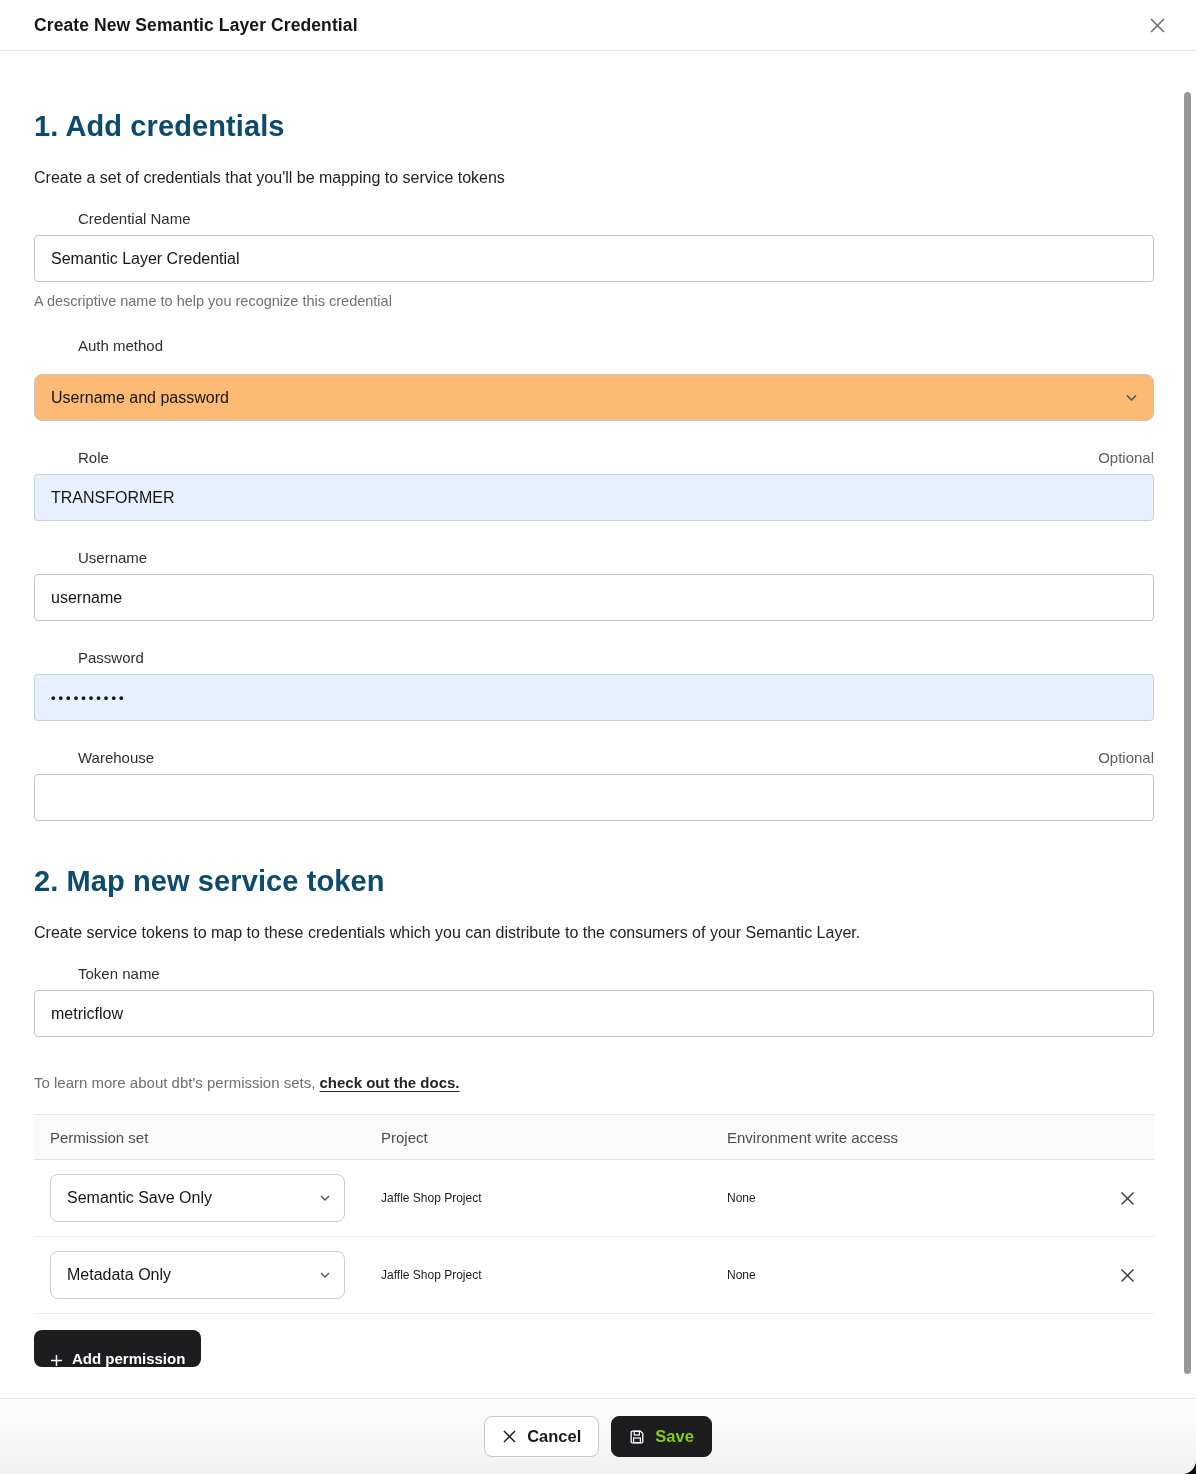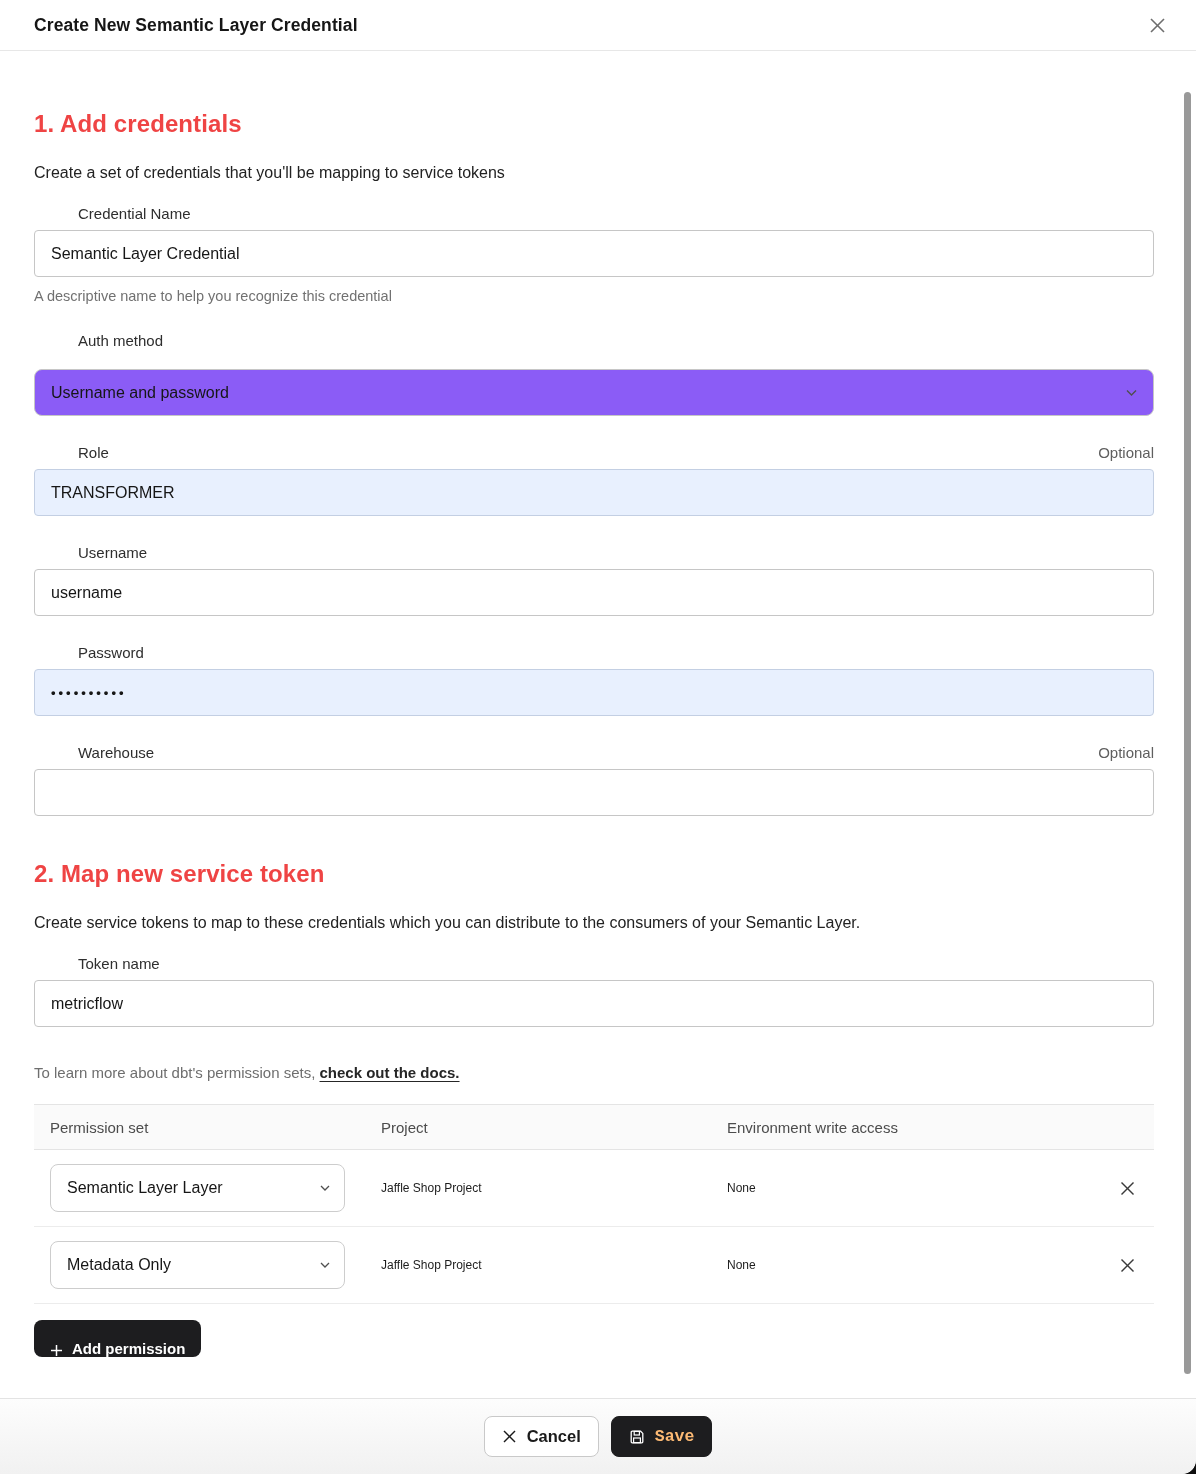--- a/index.html
+++ b/index.html
@@ -31,41 +31,41 @@
     background: none; border: none; cursor: pointer;
     display: flex; align-items: center; justify-content: center;
     width: 30px; height: 30px;
   }
   
   .modal-body {
     flex: 1 1 auto;
     overflow: hidden;
     padding: 59px 42px 0 34px;
   }
-  .section-heading { font-size: 24px; font-weight: 700; color: #ef4444; margin-bottom: 26px; letter-spacing: .1px; }
+  .section-heading { font-size: 29px; font-weight: 700; color: #0c4a6e; margin-bottom: 26px; letter-spacing: .1px; }
   .section-desc { font-size: 16px; color: #222; margin-bottom: 23px; }
   .field { margin-bottom: 28px; }
   .label-row { display: flex; justify-content: space-between; align-items: baseline; margin-bottom: 8px; margin-left: 44px; }
   .field-label { font-size: 15px; font-weight: 500; color: #2e2e2e; }
   .optional-tag { font-size: 15px; color: #5f5f5f; }
   .text-input {
     display: block; width: 100%; height: 47px;
     border: 1px solid #c6c6c6; border-radius: 4px;
     padding: 0 16px; font-size: 16px; color: #161616;
     font-family: "Liberation Sans", sans-serif;
     background: #fff; outline: none;
   }
   .text-input.autofill { background: #e8f0fe; border-color: #c3cfe3; }
   .text-input.password { font-size: 13px; font-weight: 700; letter-spacing: 3px; }
   .helper-text { margin-top: 11px; font-size: 14.5px; color: #717171; }
   .select-box {
     position: relative; width: 100%; height: 47px;
     border: 1px solid #c6c6c6; border-radius: 8px;
     display: flex; align-items: center; padding: 0 16px;
-    font-size: 16px; color: #161616; background: #8b5cf6; cursor: pointer; margin-top: 20px;
+    font-size: 16px; color: #161616; background: #fdba74; cursor: pointer; margin-top: 20px;
   }
   .select-box .chev { position: absolute; right: 16px; top: 50%; transform: translateY(-50%); display: flex; }
   .section-2 { margin-top: 44px; }
   .docs-note { margin-top: 37px; font-size: 15px; color: #6e6e6e; }
   .docs-link { color: #262626; font-weight: 600; text-decoration: underline; text-underline-offset: 3px; cursor: pointer; }
   
   .perm-table { margin-top: 23px; border-top: 1px solid #e4e4e4; }
   .perm-header {
     display: grid; grid-template-columns: 331px 346px 1fr 44px;
     align-items: center;
@@ -103,21 +103,21 @@
     flex: 0 0 76px; height: 76px;
     border-top: 1px solid #e3e3e3;
     background: linear-gradient(#fdfdfd, #f1f1f1);
     display: flex; align-items: center; justify-content: center;
     gap: 12px; padding: 0 34px;
     border-radius: 0 0 14px 0;
     margin-top: 11px;
   }
   .btn { display: inline-flex; align-items: center; gap: 10px; height: 41px; border-radius: 8px; padding: 0 17px; font-size: 16.5px; font-weight: 600; font-family: "Liberation Sans", sans-serif; cursor: pointer; }
   .btn-secondary { background: #fff; border: 1px solid #c9c9c9; color: #1a1a1a; }
-  .btn-primary { background: #1d1d1f; border: 1px solid #1d1d1f; color: #fdba74; font-family: Liberation Mono, monospace; }
+  .btn-primary { background: #1d1d1f; border: 1px solid #1d1d1f; color: #84cc16; }
   
   .scrollbar-thumb {
     position: absolute; right: 5px; top: 92px;
     width: 7px; height: 1282px;
     background: #999999; border-radius: 4px;
     z-index: 6; cursor: pointer;
   }
 </style>
 </head>
 <body>
@@ -215,21 +215,21 @@
         <div class="perm-header">
           <span class="hcell">Permission set</span>
           <span class="hcell">Project</span>
           <span class="hcell">Environment write access</span>
           <span></span>
         </div>
 
         <div class="perm-row">
           <div>
             <div class="row-select">
-              <span>Semantic Layer Layer</span>
+              <span>Semantic Save Only</span>
               <span class="chev">
                 <svg width="10" height="6" viewBox="0 0 10 6">
                     <polyline points="1,1 5,5 9,1" fill="none" stroke="#4f4f4f" stroke-width="1.3"></polyline>
                   </svg>
               </span>
             </div>
           </div>
           <span class="cell-text">Jaffle Shop Project</span>
           <span class="cell-text">None</span>
           <button class="row-remove">

